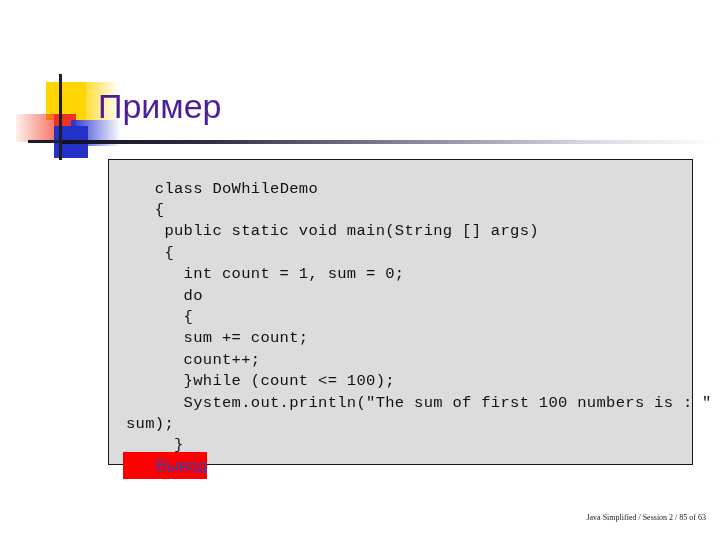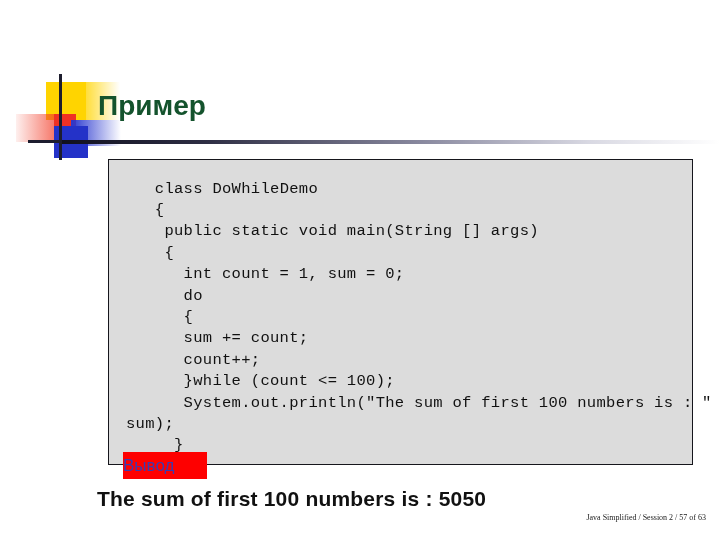--- a/index.html
+++ b/index.html
@@ -94,25 +94,25 @@
     width: 76px;
     height: 3px;
     background: #1d1d2e;
   }
 
   
   #title {
     position: absolute;
     left: 98px;
     top: 80px;
-    font-size: 28px;
+    font-size: 34px;
     line-height: 52px;
-    color: #14532d;
-    font-family: "Liberation Sans", sans-serif;
-    font-weight: 700;
+    color: #4c1d95;
+    font-family: "Liberation Sans", sans-serif;
+    font-weight: 400;
     letter-spacing: 0px;
     white-space: nowrap;
   }
 
   
   #title-rule {
     position: absolute;
     left: 62px;
     top: 140px;
     width: 658px;
@@ -152,21 +152,21 @@
     position: absolute;
     left: 123px;
     top: 452px;
     width: 84px;
     height: 27px;
     background: #fe0000;
     color: #3b3bb0;
     font-size: 17px;
     font-weight: 400;
     line-height: 27px;
-    text-align: left;
+    text-align: right;
     font-family: "Liberation Sans", sans-serif;
   }
 
   
   #output-line {
     position: absolute;
     left: 97px;
     top: 487px;
     font-size: 21px;
     font-weight: bold;
@@ -218,17 +218,16 @@
       {
       sum += count;
       count++;
       }while (count &lt;= 100);
       System.out.println("The sum of first 100 numbers is : " + sum);
      }
    }</pre>
 
   <div id="output-badge">Вывод</div>
 
-  <div id="output-line">The sum of first 100 numbers is : 5050</div>
-
-  <div id="footer">Java Simplified / Session 2 / 57 of 63</div>
+
+  <div id="footer">Java Simplified / Session 2 / 85 of 63</div>
 
 </div>
 
 </body></html>

